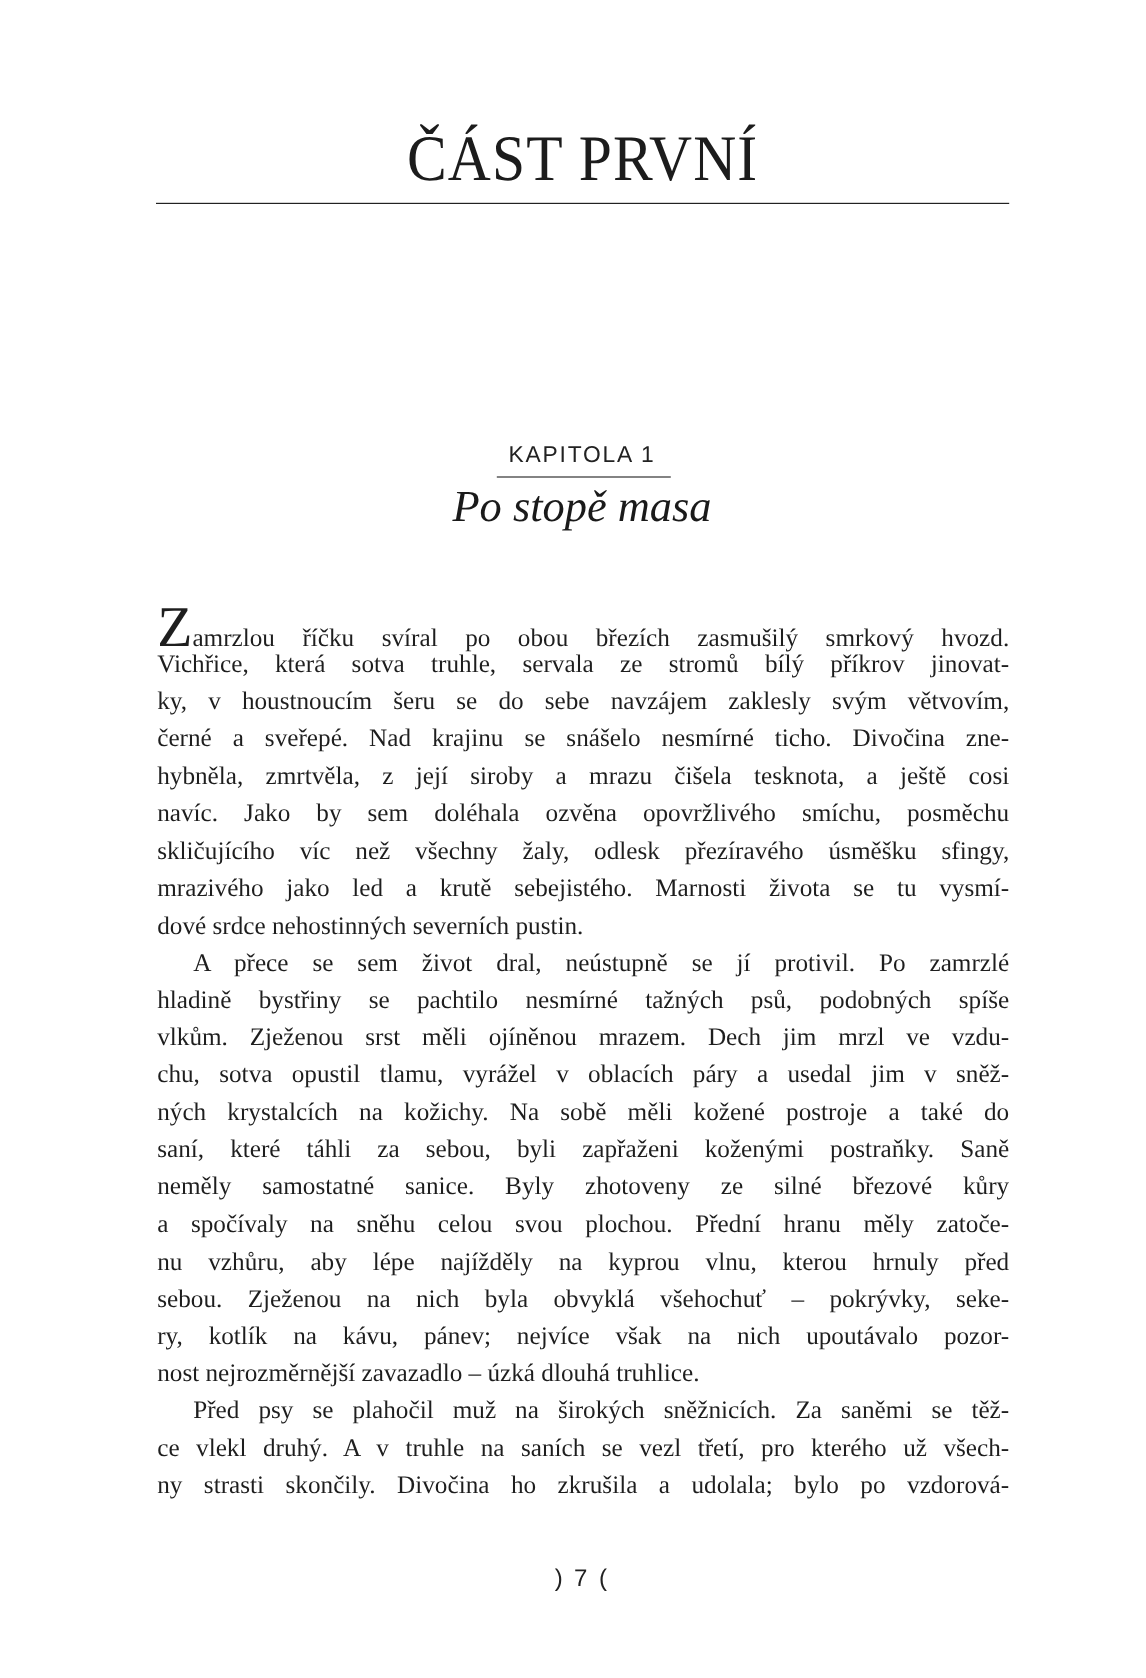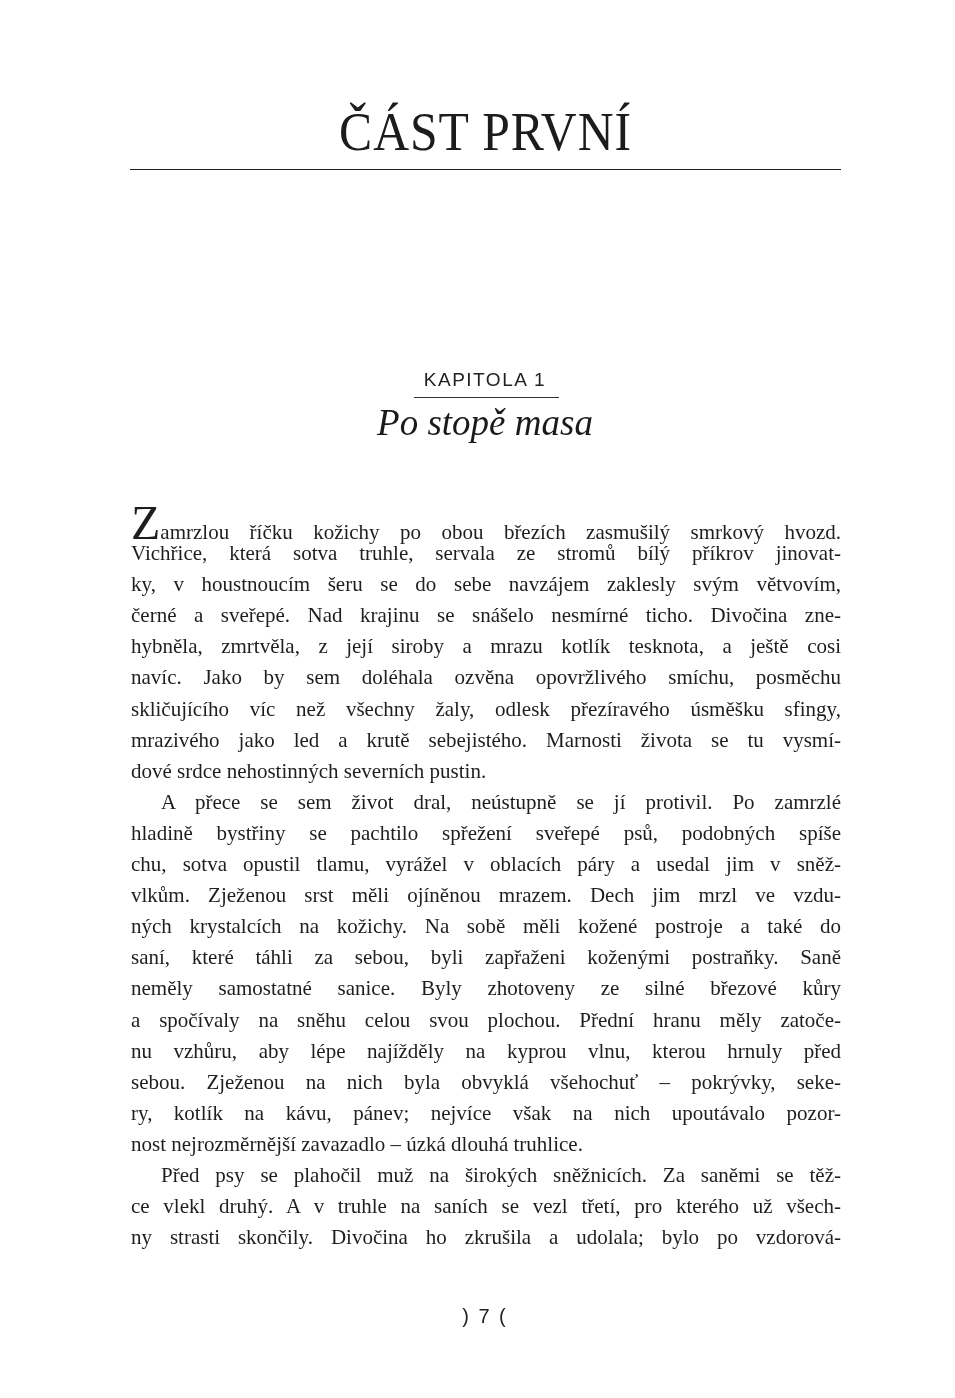--- a/index.html
+++ b/index.html
@@ -130,36 +130,36 @@
   <h1 class="part-title">ČÁST PRVNÍ</h1>
   <div class="part-rule"></div>
 
   <div class="chapter-label">KAPITOLA 1</div>
   <div class="chapter-rule"></div>
   <h2 class="chapter-title">Po stopě masa</h2>
 
   <div class="body-text">
 
     <div>
-      <span class="line dropcap-line"><span class="dropcap">Z</span><span>amrzlou říčku kožichy po obou březích zasmušilý smrkový hvozd.</span></span>
+      <span class="line dropcap-line"><span class="dropcap">Z</span><span>amrzlou říčku svíral po obou březích zasmušilý smrkový hvozd.</span></span>
       <span class="line">Vichřice, která sotva truhle, servala ze stromů bílý příkrov jinovat-</span>
       <span class="line">ky, v houstnoucím šeru se do sebe navzájem zaklesly svým větvovím,</span>
       <span class="line">černé a sveřepé. Nad krajinu se snášelo nesmírné ticho. Divočina zne-</span>
-      <span class="line">hybněla, zmrtvěla, z její siroby a mrazu kotlík tesknota, a ještě cosi</span>
+      <span class="line">hybněla, zmrtvěla, z její siroby a mrazu čišela tesknota, a ještě cosi</span>
       <span class="line">navíc. Jako by sem doléhala ozvěna opovržlivého smíchu, posměchu</span>
       <span class="line">skličujícího víc než všechny žaly, odlesk přezíravého úsměšku sfingy,</span>
       <span class="line">mrazivého jako led a krutě sebejistého. Marnosti života se tu vysmí-</span>
       <span class="line last">dové srdce nehostinných severních pustin.</span>
     </div>
 
     <div>
       <span class="line indent">A přece se sem život dral, neústupně se jí protivil. Po zamrzlé</span>
-      <span class="line">hladině bystřiny se pachtilo spřežení sveřepé psů, podobných spíše</span>
+      <span class="line">hladině bystřiny se pachtilo nesmírné tažných psů, podobných spíše</span>
+      <span class="line">vlkům. Zježenou srst měli ojíněnou mrazem. Dech jim mrzl ve vzdu-</span>
       <span class="line">chu, sotva opustil tlamu, vyrážel v oblacích páry a usedal jim v sněž-</span>
-      <span class="line">vlkům. Zježenou srst měli ojíněnou mrazem. Dech jim mrzl ve vzdu-</span>
       <span class="line">ných krystalcích na kožichy. Na sobě měli kožené postroje a také do</span>
       <span class="line">saní, které táhli za sebou, byli zapřaženi koženými postraňky. Saně</span>
       <span class="line">neměly samostatné sanice. Byly zhotoveny ze silné březové kůry</span>
       <span class="line">a spočívaly na sněhu celou svou plochou. Přední hranu měly zatoče-</span>
       <span class="line">nu vzhůru, aby lépe najížděly na kyprou vlnu, kterou hrnuly před</span>
       <span class="line">sebou. Zježenou na nich byla obvyklá všehochuť – pokrývky, seke-</span>
       <span class="line">ry, kotlík na kávu, pánev; nejvíce však na nich upoutávalo pozor-</span>
       <span class="line last">nost nejrozměrnější zavazadlo – úzká dlouhá truhlice.</span>
     </div>
 

